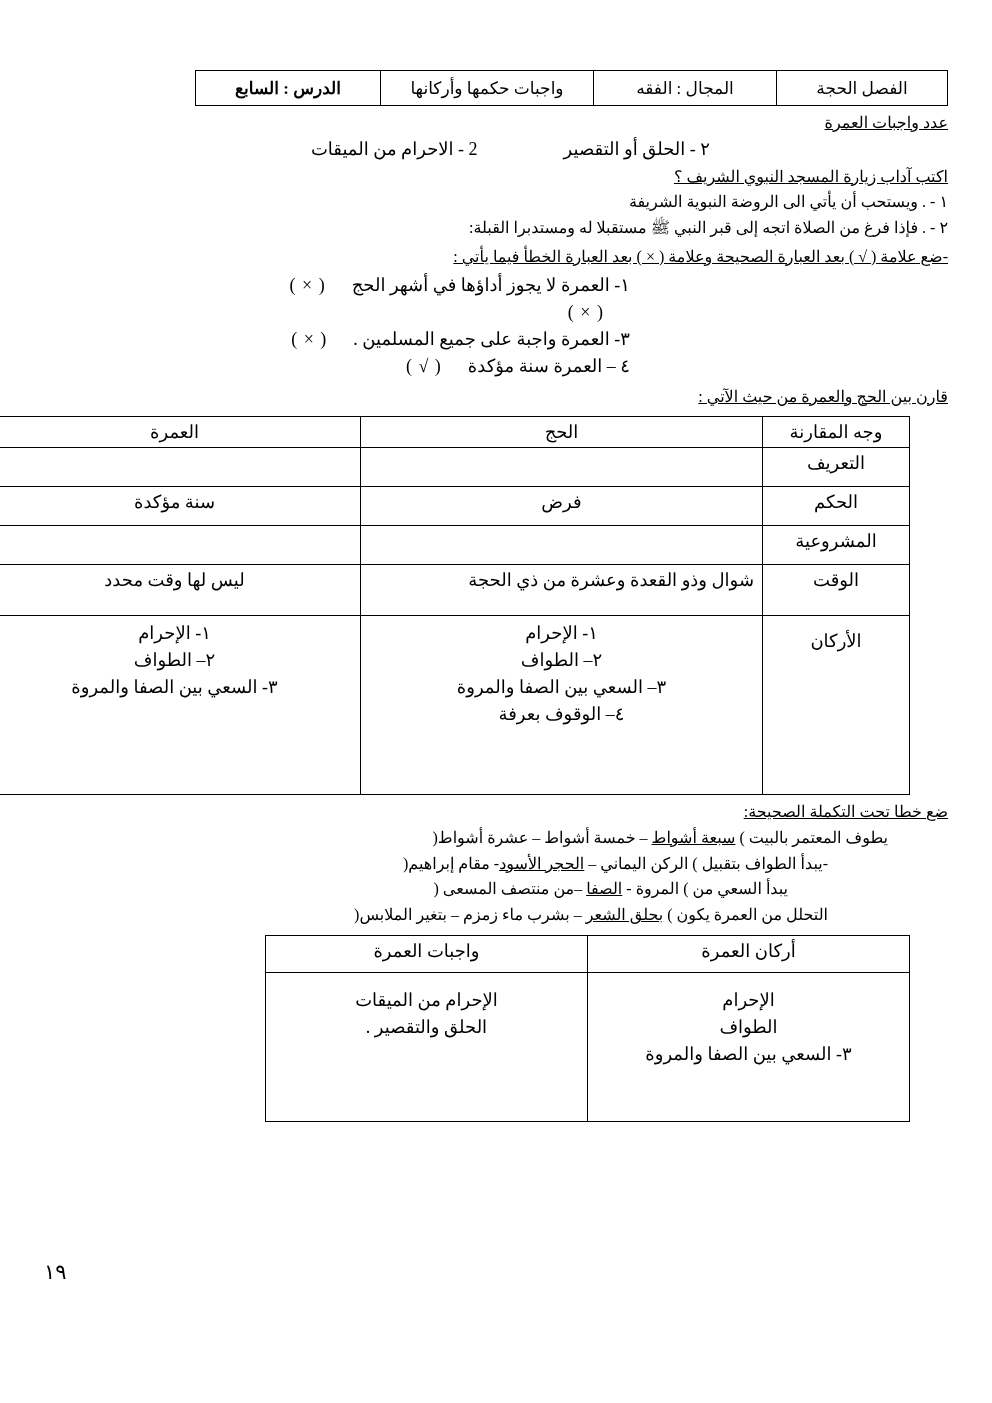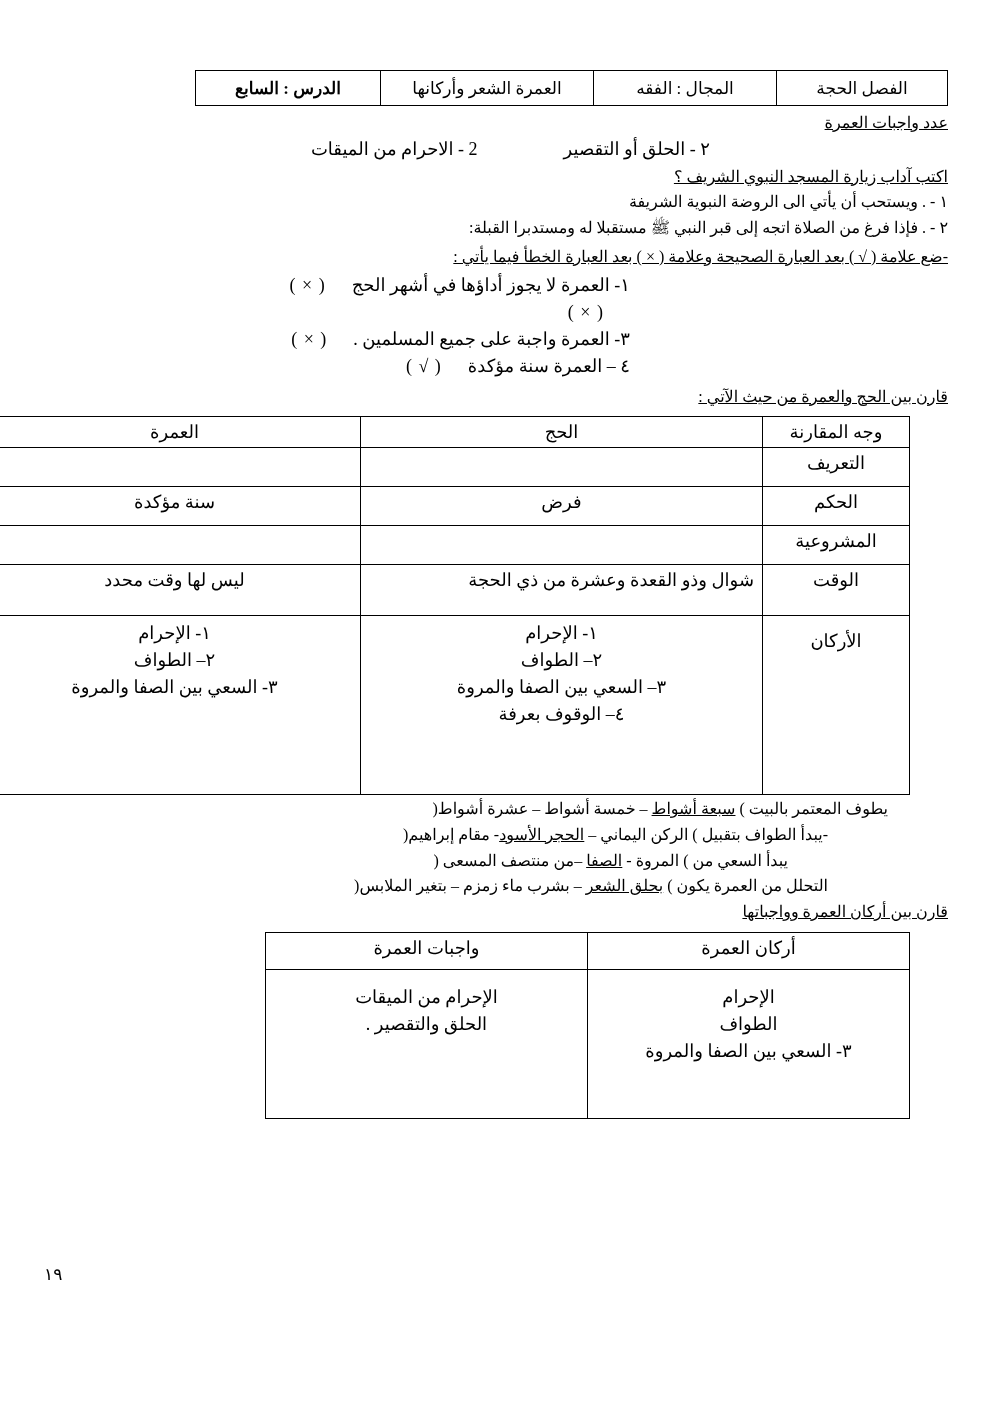--- a/index.html
+++ b/index.html
@@ -113,35 +113,35 @@
   }
   .c2-a { width: 305px; }
   .c2-b { width: 305px; }
   table.cmp2 td { height: 28px; }
   table.cmp2 td.big { height: 130px; vertical-align: top; padding-top: 14px; }
 
   .page-num {
     position: absolute;
     left: 44px;
     bottom: 118px;
-    font-size: 17px;
+    font-size: 21px;
     letter-spacing: 1px;
   }
 </style>
 </head>
 <body>
 
 <div class="page">
 
   <table class="header-table">
     <tbody>
         <tr>
       <td class="hc-term">الفصل الحجة</td>
       <td class="hc-field">المجال : الفقه</td>
-      <td class="hc-title">العمرة الشعر وأركانها</td>
+      <td class="hc-title">واجبات حكمها وأركانها</td>
       <td class="hc-lesson">الدرس : السابع</td>
     </tr>
   </tbody>
     </table>
 
   <p class="line u mt6" style="text-align:right;">عدد واجبات العمرة</p>
   <div class="two-col mt3">
     <span>٢ - الحلق أو التقصير</span>
     <span>2 - الاحرام من الميقات</span>
   </div>
@@ -211,35 +211,35 @@
         <div class="cell-lines">
           <div>١- الإحرام</div>
           <div>٢– الطواف</div>
           <div>٣- السعي بين الصفا والمروة</div>
         </div>
       </td>
     </tr>
   </tbody>
     </table>
 
+  <p class="line u mt6">ضع خطا تحت التكملة الصحيحة:</p>
 
   <p class="line mt3 indent-60">
     <span>يطوف المعتمر بالبيت ) </span><span class="u">سبعة أشواط</span><span> – خمسة أشواط – عشرة أشواط(</span>
   </p>
   <p class="line mt3 indent-120">
     <span>-يبدأ الطواف بتقبيل ) الركن اليماني – </span><span class="u">الحجر الأسود</span><span>- مقام إبراهيم(</span>
   </p>
   <p class="line mt3 indent-160">
     <span>يبدأ السعي من ) المروة - </span><span class="u">الصفا</span><span> –من منتصف المسعى (</span>
   </p>
   <p class="line mt3 indent-120">
     <span>التحلل من العمرة يكون ) </span><span class="u">بحلق الشعر</span><span> – بشرب ماء زمزم – بتغير الملابس(</span>
   </p>
 
-  <p class="line u mt3">قارن بين أركان العمرة وواجباتها</p>
 
   <table class="cmp cmp2">
     <tbody>
         <tr>
       <td class="c2-a">أركان العمرة</td>
       <td class="c2-b">واجبات العمرة</td>
     </tr>
     <tr>
       <td class="big">
         <div class="cell-lines">

